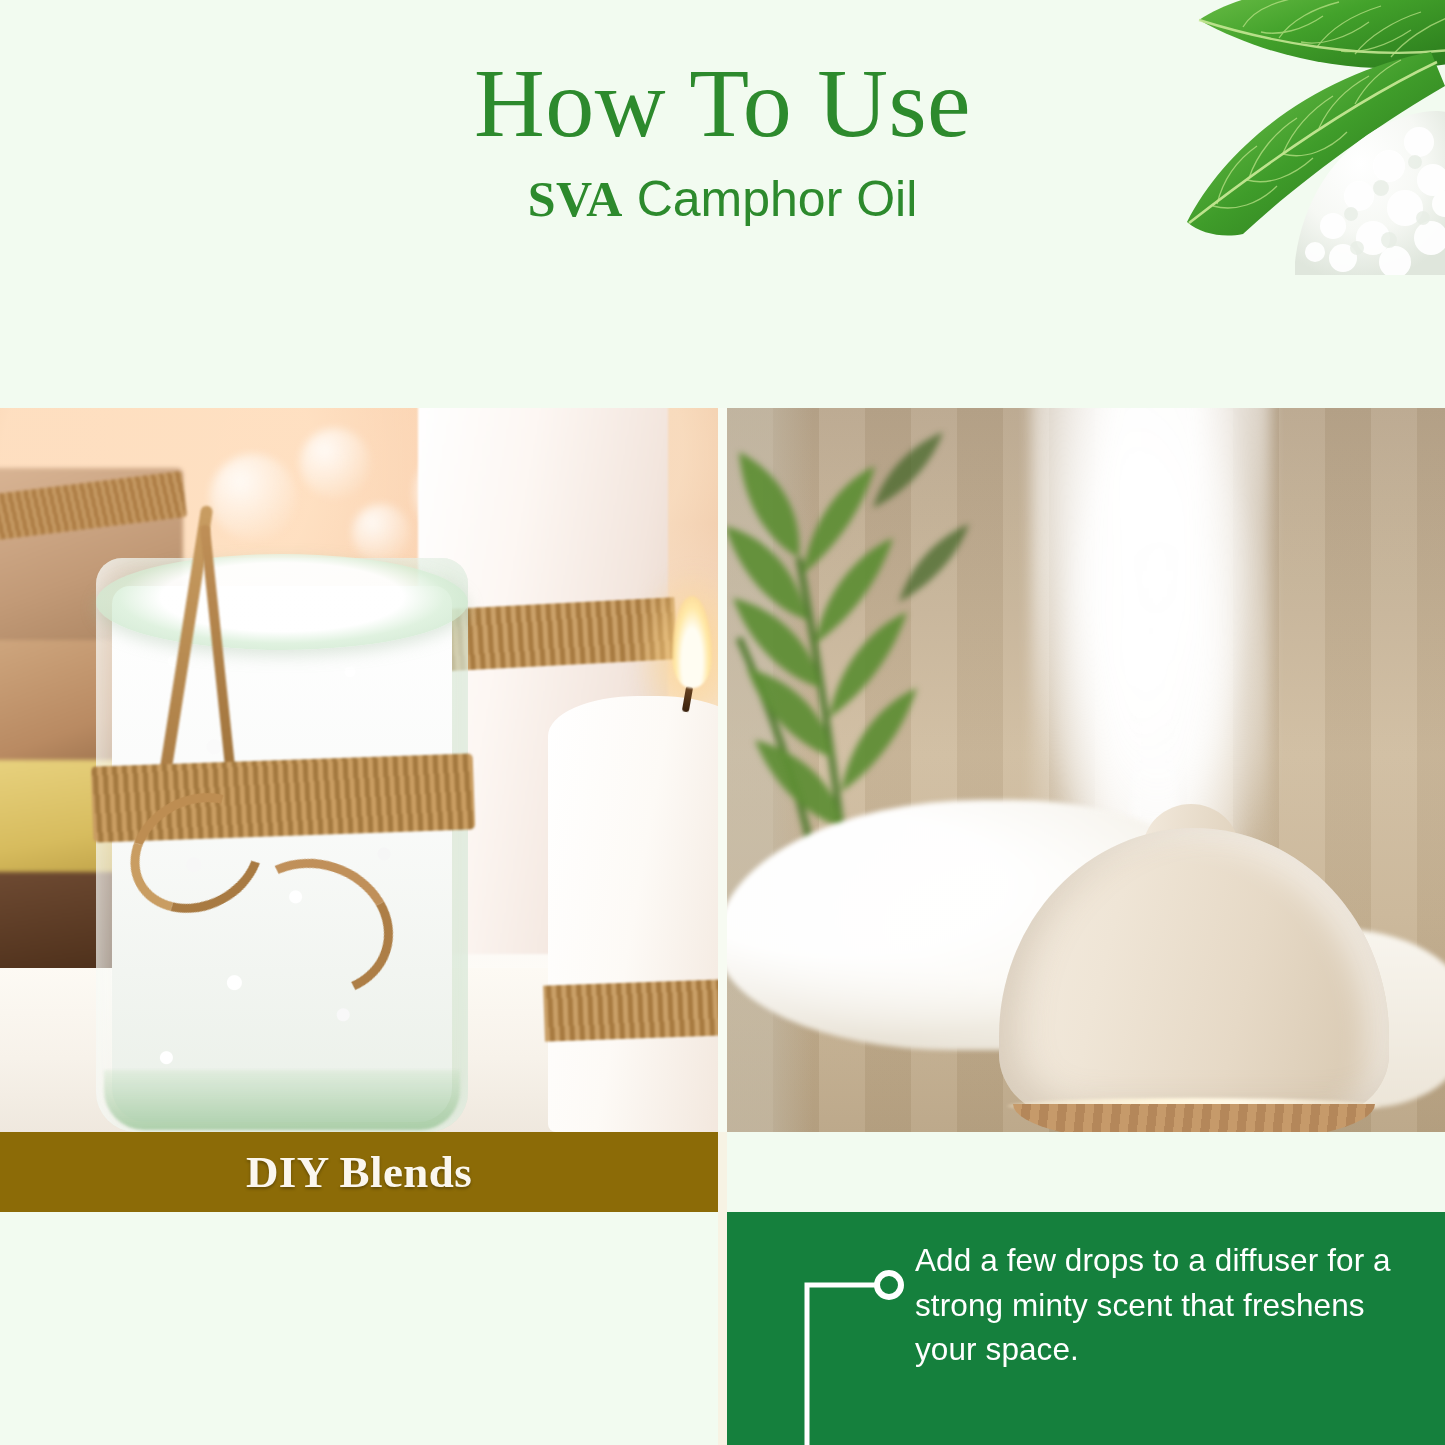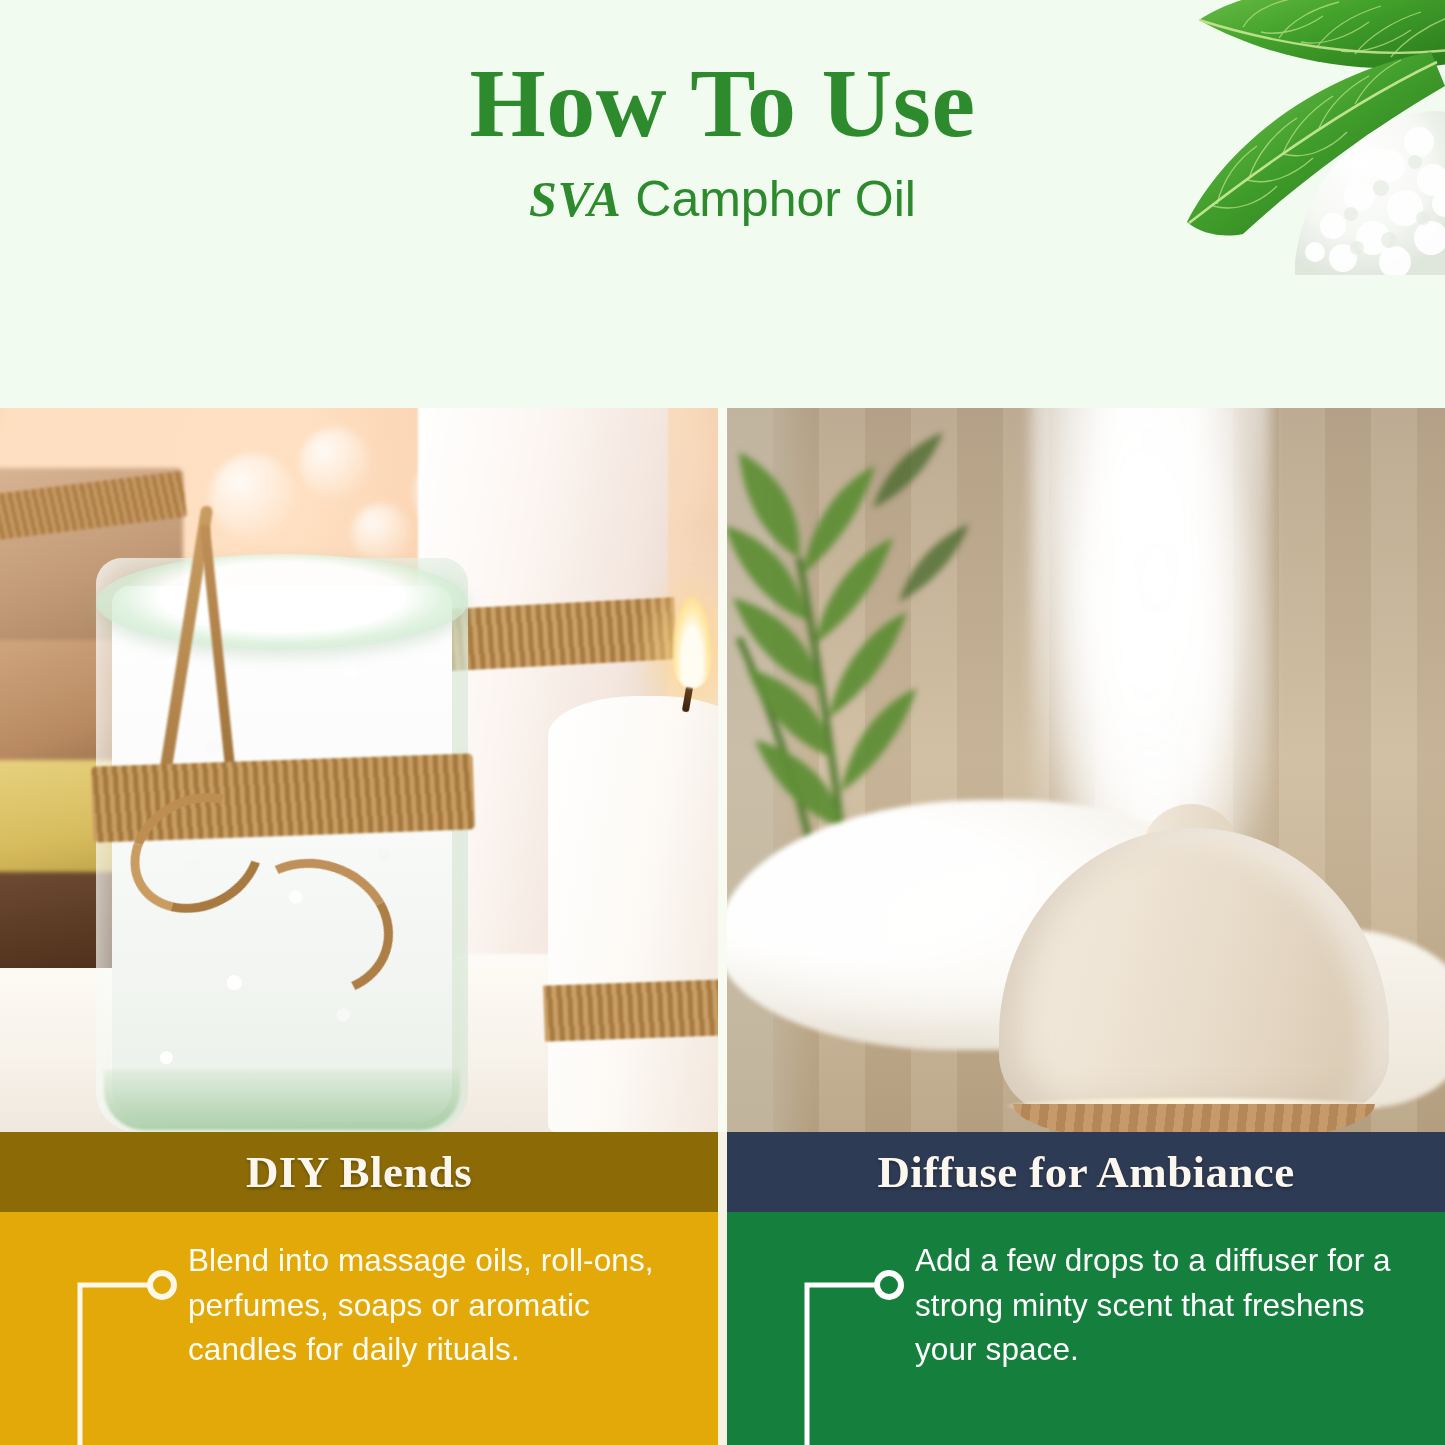--- a/index.html
+++ b/index.html
@@ -29,41 +29,40 @@
     height: 408px;
     background: #f2fbf0;
     overflow: hidden;
   }
   .title {
     position: absolute;
     left: 0; top: 52px;
     width: 1445px;
     text-align: center;
     font-family: "Liberation Serif", serif;
-    font-weight: bold;
+    font-weight: normal;
     font-size: 98px;
     line-height: 1.05;
     color: #2d8a2d;
     letter-spacing: 0.5px;
   }
   .subtitle {
     position: absolute;
     left: 0; top: 172px;
     width: 1445px;
     text-align: center;
     font-size: 50px;
     line-height: 1.1;
     color: #2d8a2d;
     white-space: nowrap;
   }
   .subtitle .brand {
     font-family: "Liberation Serif", serif;
     font-weight: bold;
     letter-spacing: 0.5px;
-    font-style: italic;
   }
   .subtitle .prod {
     font-family: "Liberation Sans", sans-serif;
     font-weight: normal;
     text-align: right;
   }
 
   
   .leaf-art {
     position: absolute;
@@ -591,35 +590,25 @@
       <div class="diffuser-base"></div>
     </div>
   </div>
 
   <div class="panels">
 
     <div class="panel left">
       <div class="label-bar">
         <span class="label-text">DIY Blends</span>
       </div>
-      <div class="body-area">
-        <svg class="connector" viewBox="0 0 718 233">
-          <path d="M80 233 L80 73 L150 73" stroke="#fdf8e8" stroke-width="5" fill="none"></path>
-          <circle cx="162" cy="73" r="12" stroke="#fdf8e8" stroke-width="6" fill="none"></circle>
-        </svg>
-        <div class="desc">Blend into massage oils, roll-ons, perfumes, soaps or aromatic candles for daily rituals.</div>
-      </div>
     </div>
 
     <div class="gap-v2"></div>
 
     <div class="panel right">
-      <div class="label-bar">
-        <span class="label-text">Diffuse for Ambiance</span>
-      </div>
       <div class="body-area">
         <svg class="connector" viewBox="0 0 718 233">
           <path d="M80 233 L80 73 L150 73" stroke="#ffffff" stroke-width="5" fill="none"></path>
           <circle cx="162" cy="73" r="12" stroke="#ffffff" stroke-width="6" fill="none"></circle>
         </svg>
         <div class="desc">Add a few drops to a diffuser for a strong minty scent that freshens your space.</div>
       </div>
     </div>
   </div>
 

